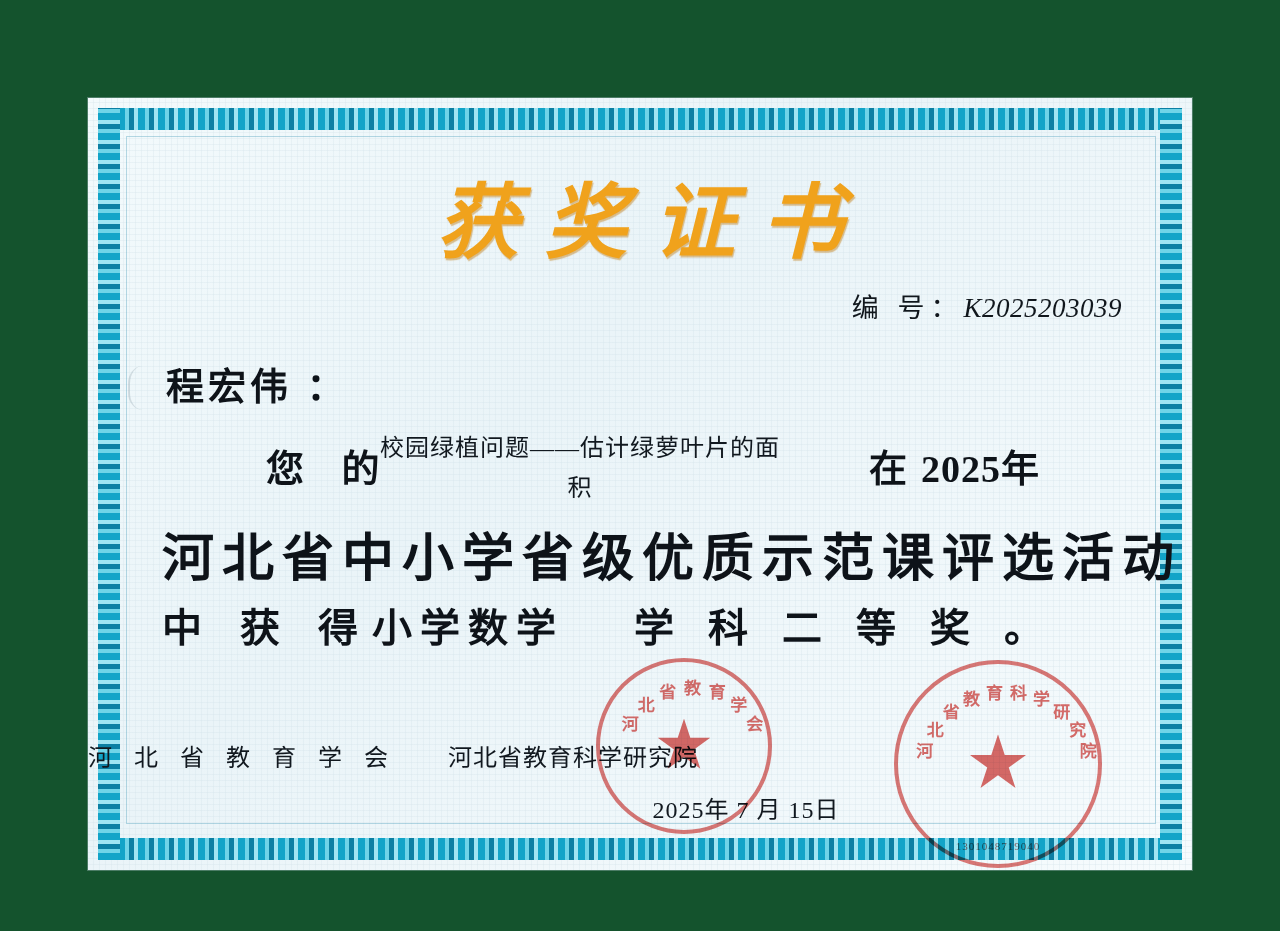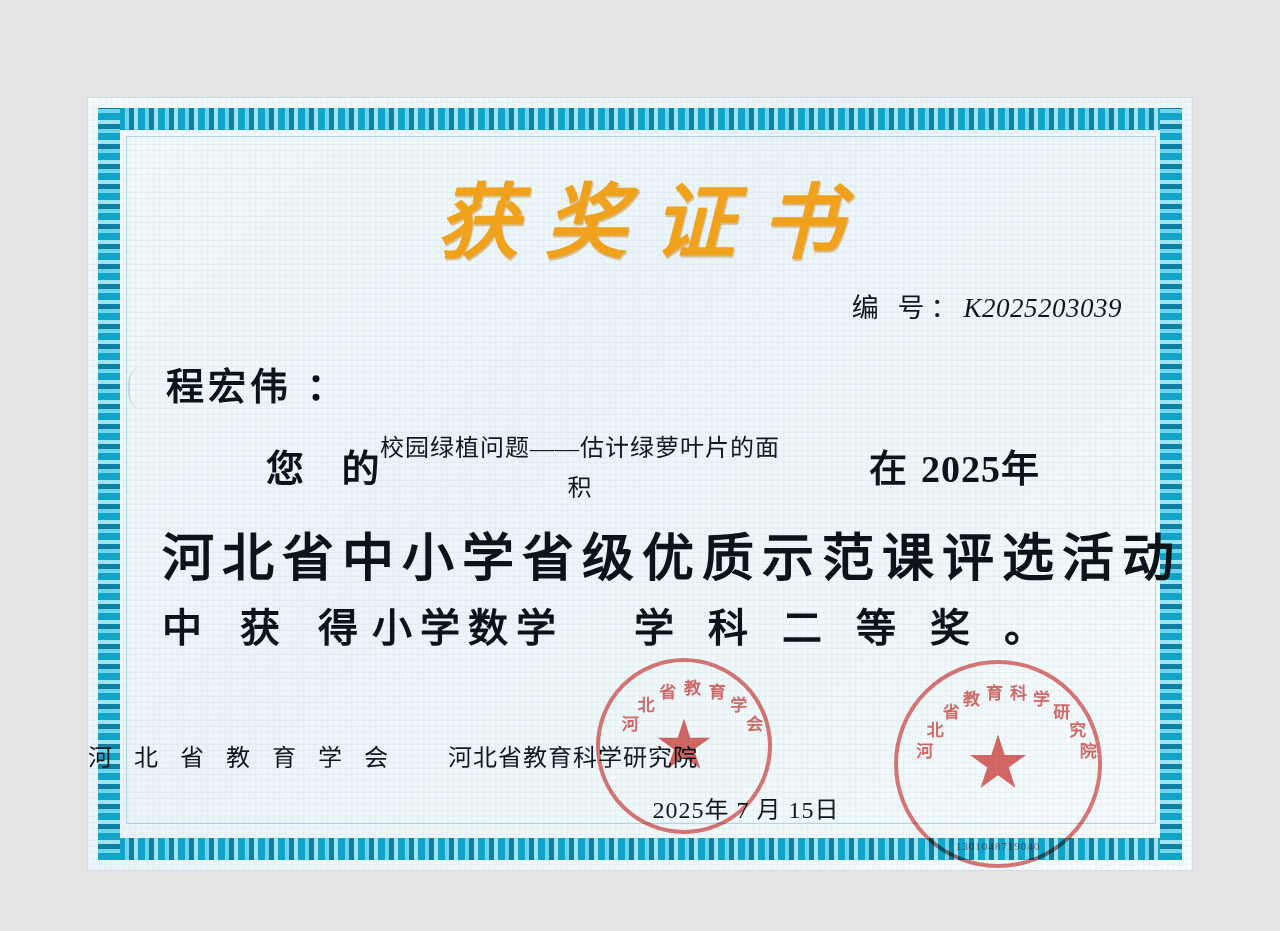--- a/index.html
+++ b/index.html
@@ -12,21 +12,21 @@
     height: 931px;
     font-family: "Liberation Serif", "DejaVu Serif", serif;
     overflow: hidden;
   }
 
   
   #certificate-page {
     position: relative;
     width: 1280px;
     height: 931px;
-    background: #e5e5e5;
+    background: #14532d;
   }
 
   
   #certificate-sheet {
     position: absolute;
     left: 88px;
     top: 98px;
     width: 1104px;
     height: 772px;
     background:

